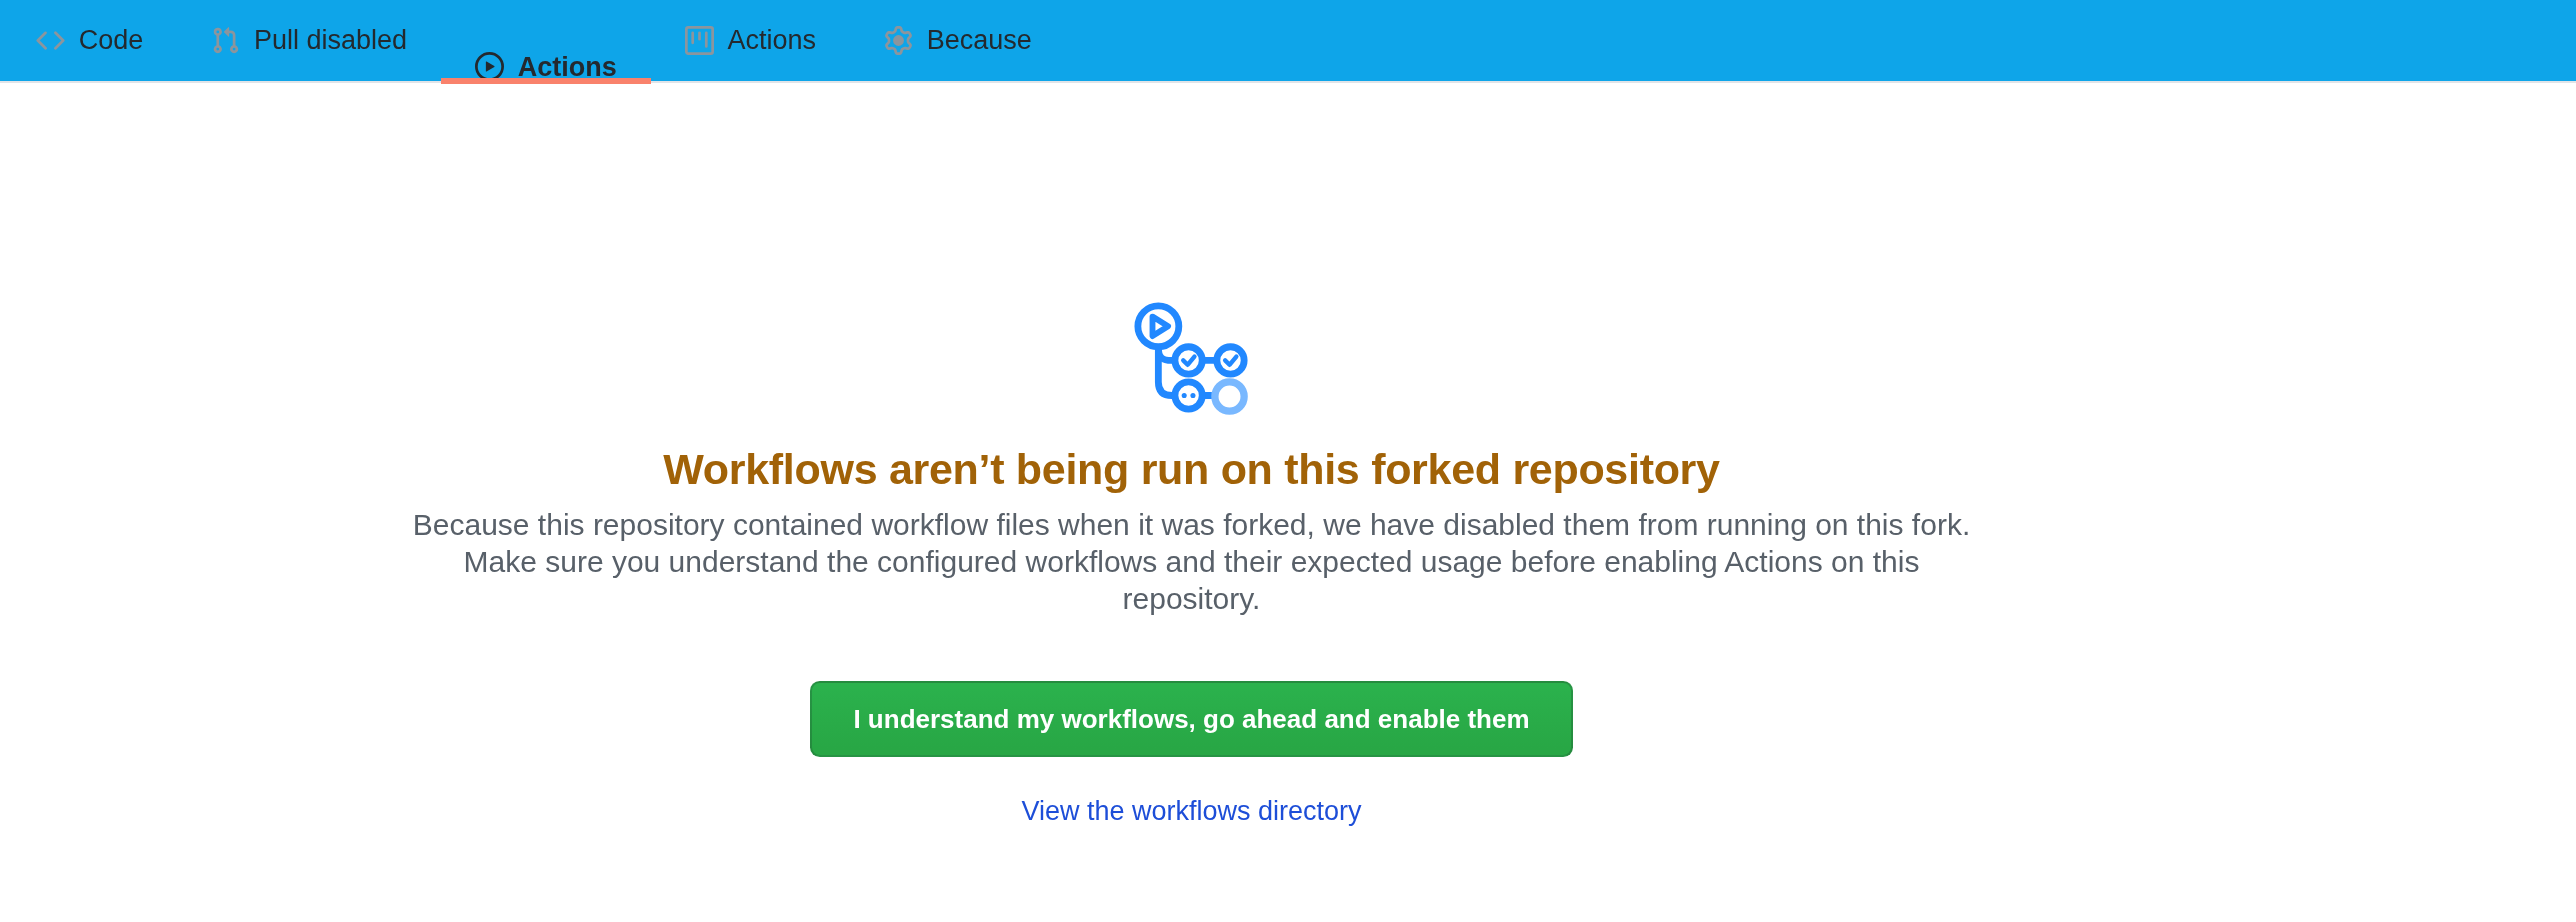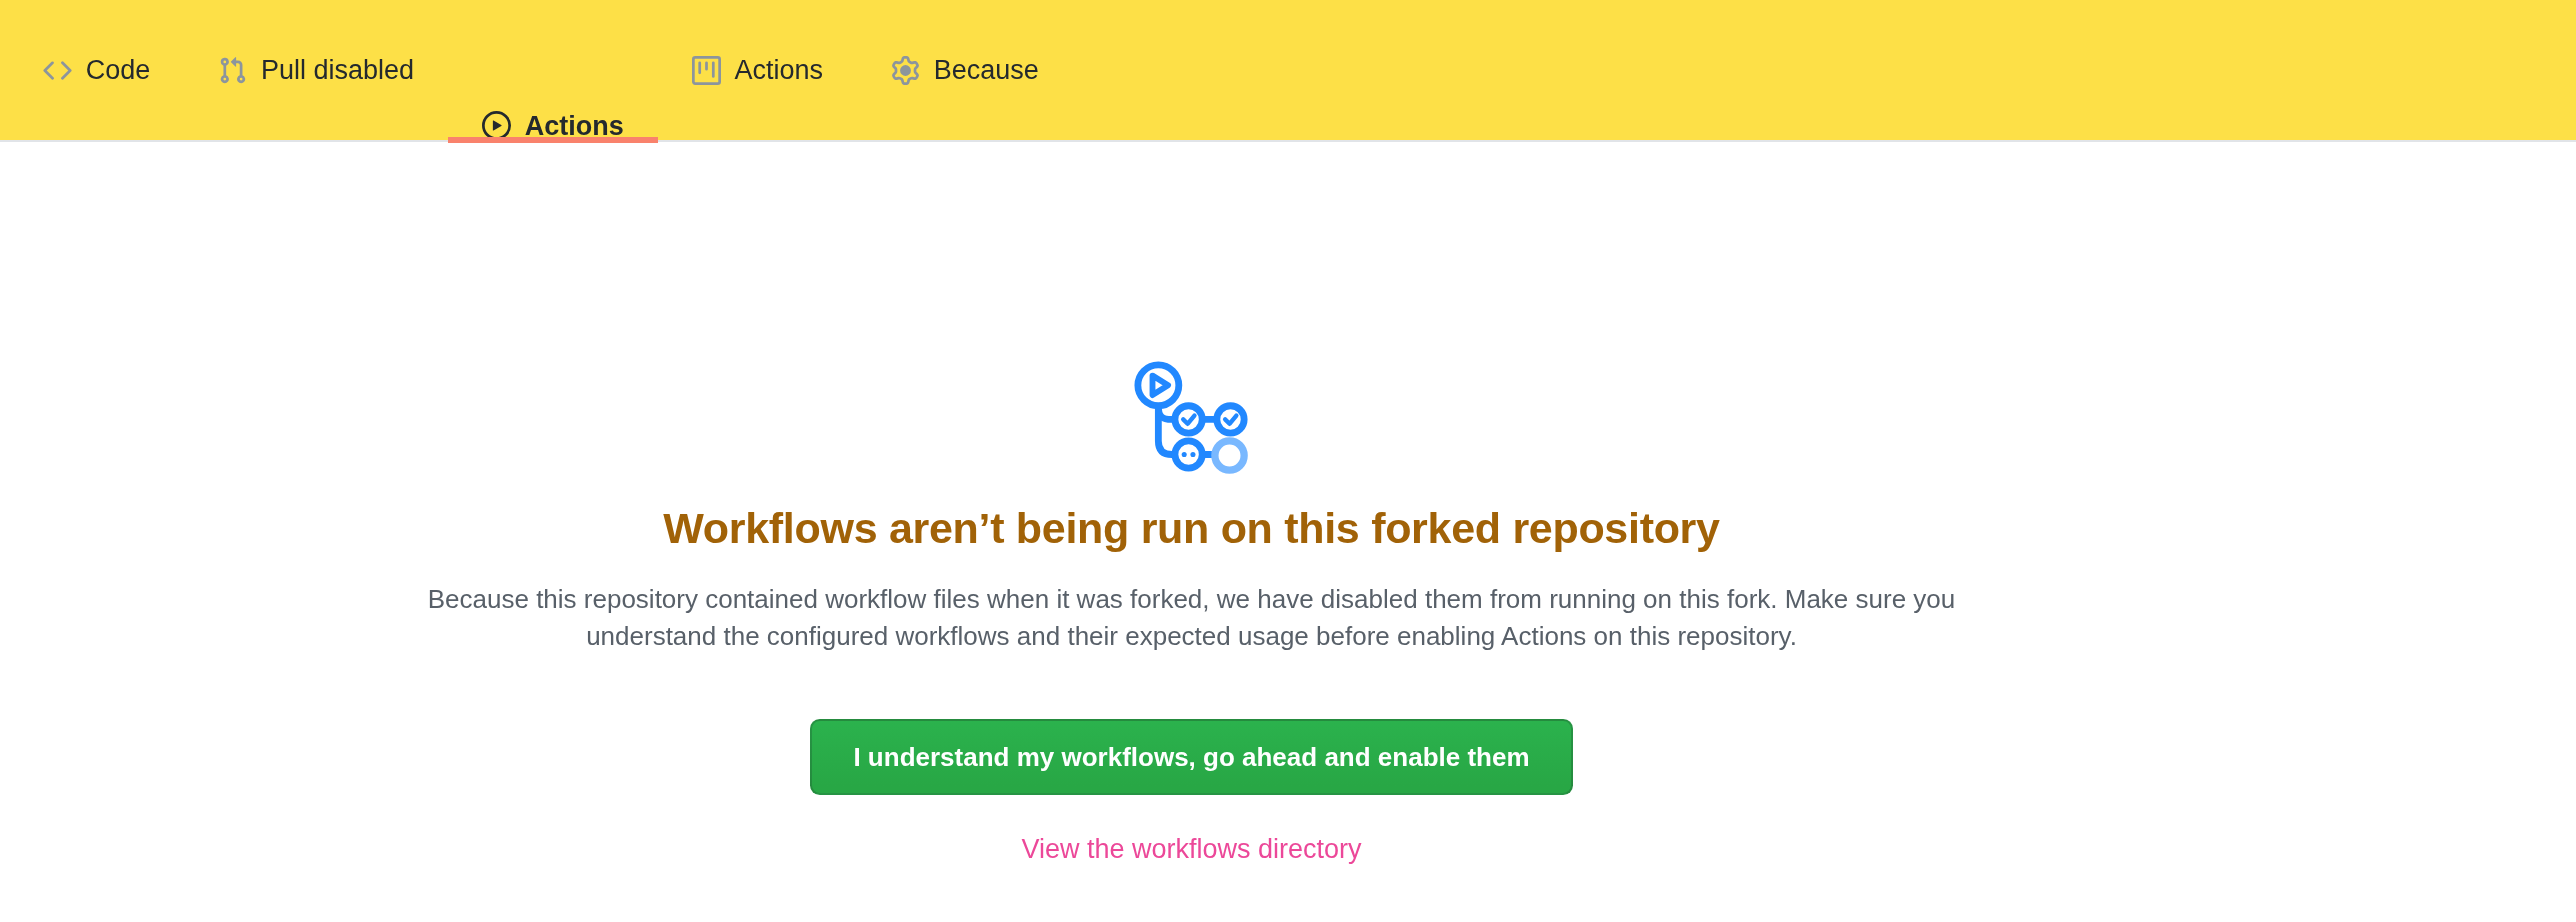--- a/index.html
+++ b/index.html
@@ -8,26 +8,26 @@
     width: 2576px; height: 923px;
     background: #ffffff;
     font-family: "Liberation Sans", sans-serif;
     color: #24292e;
     overflow: hidden;
   }
 
   
   .repo-nav {
     width: 100%;
-    height: 142px;
-    background: #fde047;
+    height: 83px;
+    background: #0ea5e9;
     border-bottom: 2.9px solid #e1e4e8;
     display: flex;
     align-items: stretch;
-    padding-left: 9px;
+    padding-left: 2px;
   }
   .tab {
     position: relative;
     display: flex;
     align-items: center;
     gap: 13.7px;
     padding: 0 34px;
     font-size: 27px;
     line-height: 1;
     color: #24292e;
@@ -57,44 +57,44 @@
 
   .bs-title {
     margin: 25.4px 0 0 0;
     font-size: 43px;
     line-height: 57px;
     font-weight: bold;
     color: #a16207;
     letter-spacing: -0.3px;
   }
   .bs-desc {
-    margin: 24px auto 0 auto;
+    margin: 8px auto 0 auto;
     max-width: 1593px;
-    font-size: 26px;
+    font-size: 30px;
     line-height: 37px;
     color: #586069;
   }
   .btn-row { margin-top: 64px; }
   .btn-primary {
     display: inline-block;
     height: 76px;
     padding: 0 41px;
     font-family: "Liberation Sans", sans-serif;
     font-size: 26px;
     font-weight: bold;
     color: #ffffff;
     background: linear-gradient(-180deg, #2bb24d 0%, #28a745 90%);
     border: 2px solid rgba(27, 31, 35, 0.2);
     border-radius: 9.8px;
     cursor: pointer;
   }
   .link-row { margin-top: 39px; }
   .bs-link {
     font-size: 27px;
-    color: #ec4899;
+    color: #1d4ed8;
     text-decoration: none;
     cursor: pointer;
   }
 </style>
 </head>
 <body>
 
 <nav class="repo-nav">
 
   <div class="tab">

